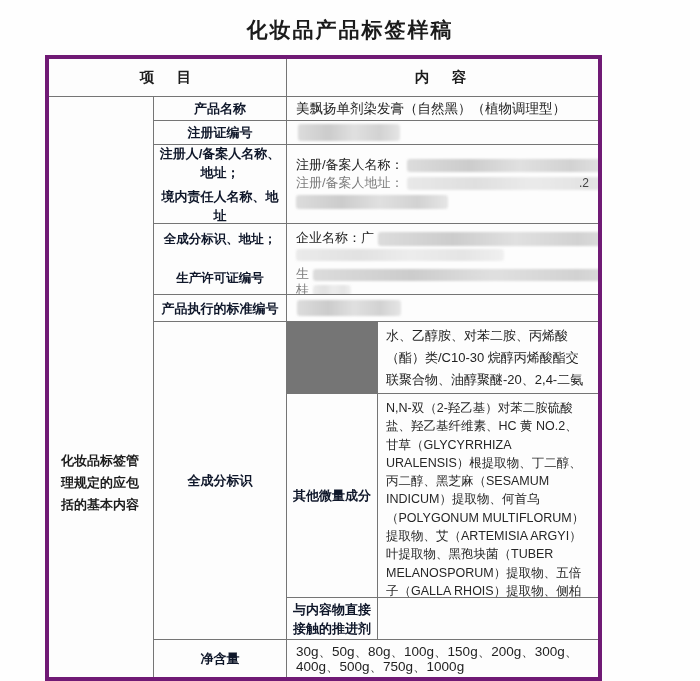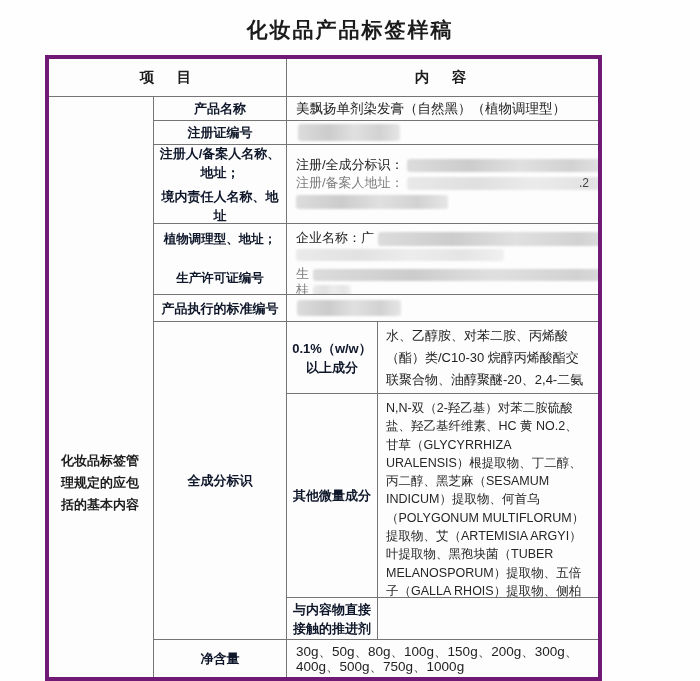--- a/index.html
+++ b/index.html
@@ -79,36 +79,36 @@
     <div class="cell val vcenter c3-5 r3">
       <span class="redact" style="width:102px;height:17px;margin-left:2px;"></span>
     </div>
 
     <div class="cell lbl c2 r4 gap6">
       <span>注册人/备案人名称、地址；</span>
       <span>境内责任人名称、地址</span>
     </div>
     <div class="cell val c3-5 r4" style="padding-top:9px;font-size:13px;line-height:21px;">
       <div class="rline">
-        <span>注册/全成分标识：</span>
+        <span>注册/备案人名称：</span>
         <span class="redact" style="width:205px;height:13px;"></span>
         <span class="redact light" style="width:58px;height:11px;margin-left:4px;"></span>
       </div>
       <div class="rline faint">
         <span>注册/备案人地址：</span>
         <span class="redact" style="width:228px;height:13px;"></span>
       </div>
       <div class="rline">
         <span class="redact" style="width:152px;height:14px;"></span>
       </div>
       <span class="suffix-2">.2</span>
     </div>
 
     <div class="cell lbl small c2 r5 gap18">
-      <span>植物调理型、地址；</span>
+      <span>全成分标识、地址；</span>
       <span>生产许可证编号</span>
     </div>
     <div class="cell lbl c2 r6">产品执行的标准编号</div>
 
     <div class="cell val c3-5 r5" style="padding-top:6px;font-size:13px;line-height:16px;">
       <div class="mline">
         <span>企业名称：广</span>
         <span class="redact" style="width:250px;height:14px;"></span>
       </div>
       <div class="mline">
@@ -122,23 +122,20 @@
         <span class="faint">桂</span>
         <span class="redact light" style="width:38px;height:12px;"></span>
       </div>
     </div>
     <div class="cell val vcenter c3-5 r6">
       <span class="redact" style="width:104px;height:16px;margin-left:1px;"></span>
     </div>
 
     <div class="cell lbl c2 r7-10">全成分标识</div>
 
-    <div class="cell lbl c3 r7">
-      <span class="wrap84">0.1%（w/w）以上成分</span>
-    </div>
     <div class="cell val ing01 c4 r7">水、乙醇胺、对苯二胺、丙烯酸（酯）类/C10-30 烷醇丙烯酸酯交联聚合物、油醇聚醚-20、2,4-二氨基苯氧基乙醇盐酸盐、香精、甘油、甲苯-2,5-二胺硫酸盐</div>
 
     <div class="cell lbl c3 r8">其他微量成分</div>
     <div class="cell val ing c4 r8">N,N-双（2-羟乙基）对苯二胺硫酸盐、羟乙基纤维素、HC 黄 NO.2、甘草（GLYCYRRHIZA URALENSIS）根提取物、丁二醇、丙二醇、黑芝麻（SESAMUM INDICUM）提取物、何首乌（POLYGONUM MULTIFLORUM）提取物、艾（ARTEMISIA ARGYI）叶提取物、黑孢块菌（TUBER MELANOSPORUM）提取物、五倍子（GALLA RHOIS）提取物、侧柏（PLATYCLADUS ORIENTALIS）叶提取物、人参（PANAX GINSENG）根提取物、苯氧乙醇、姜（ZINGIBER OFFICINALE）根提取物、1,2-己二醇、乙基己基甘油</div>
 
     <div class="cell lbl c3 r9">
       <span class="wrap80">与内容物直接接触的推进剂</span>
     </div>
     <div class="cell c4 r9"></div>
 

